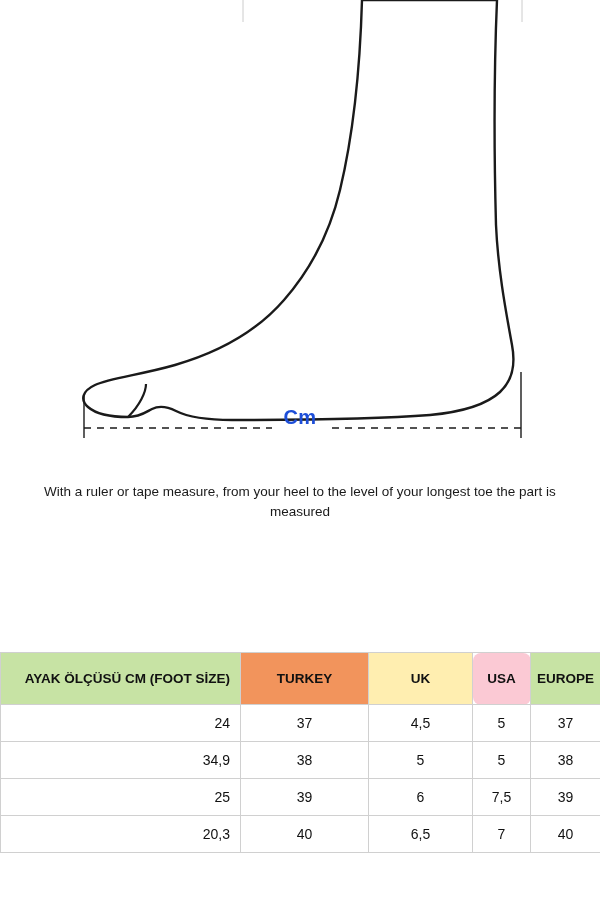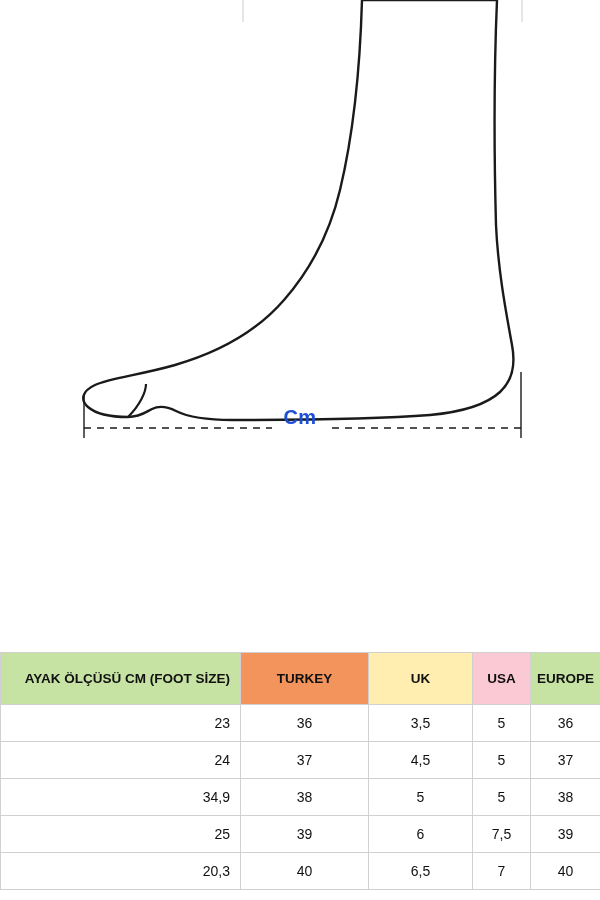--- a/index.html
+++ b/index.html
@@ -86,21 +86,21 @@
   
   col.c0 { width: 240px; }
   col.c1 { width: 128px; }
   col.c2 { width: 104px; }
   col.c3 { width: 58px; }
   col.c4 { width: 70px; }
 
   thead th.h0 { background: #c7e3a4; text-align: right; padding-right: 10px;}
   thead th.h1 { background: #f2945c; }
   thead th.h2 { background: #ffeeb0; }
-  thead th.h3 { background: #fbc9d4; }
+  thead th.h3 { background: #fbc9d4; border-radius: 8px; }
   thead th.h4 { background: #c7e3a4; }
 
   tbody td { background: #ffffff; }
   tbody td.first { text-align: right; padding-right: 10px; }
 </style>
 </head>
 <body>
 
 <div class="page">
 
@@ -135,20 +135,21 @@
         <line x1="84" y1="394" x2="84" y2="438"></line>
         <line x1="521" y1="372" x2="521" y2="438"></line>
         <line x1="84" y1="428" x2="272" y2="428" stroke-dasharray="7,6"></line>
         <line x1="332" y1="428" x2="521" y2="428" stroke-dasharray="7,6"></line>
       </g>
     </svg>
     <div class="cm-label">Cm</div>
   </div>
 
   <div class="instructions">
+    <div class="line en">With a ruler or tape measure, from your heel to the level of your longest toe the part is measured</div>
   </div>
 
   <div class="table-wrap">
     <table class="size-table">
       <colgroup>
         <col class="c0">
           <col class="c1">
           <col class="c2">
           <col class="c3">
           <col class="c4">
@@ -157,27 +158,20 @@
         <tr>
           <th class="h0">AYAK ÖLÇÜSÜ CM (FOOT SİZE)</th>
           <th class="h1">TURKEY</th>
           <th class="h2">UK</th>
           <th class="h3">USA</th>
           <th class="h4">EUROPE</th>
         </tr>
       </thead>
       <tbody>
         <tr>
-          <td class="first">23</td>
-          <td>36</td>
-          <td>3,5</td>
-          <td>5</td>
-          <td>36</td>
-        </tr>
-        <tr>
           <td class="first">24</td>
           <td>37</td>
           <td>4,5</td>
           <td>5</td>
           <td>37</td>
         </tr>
         <tr>
           <td class="first">34,9</td>
           <td>38</td>
           <td>5</td>

